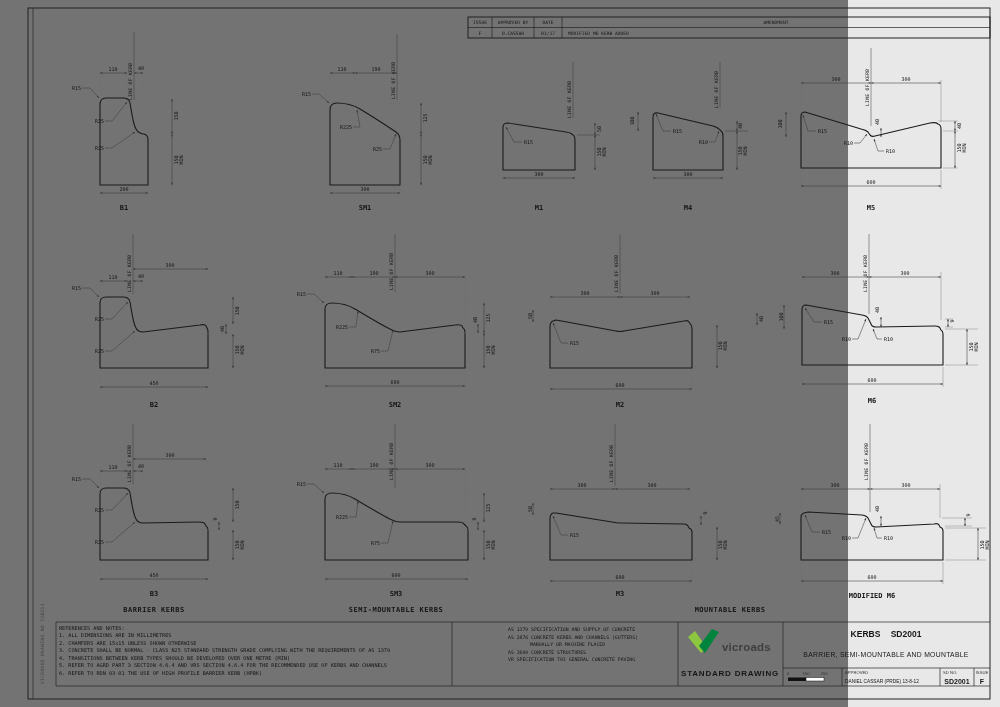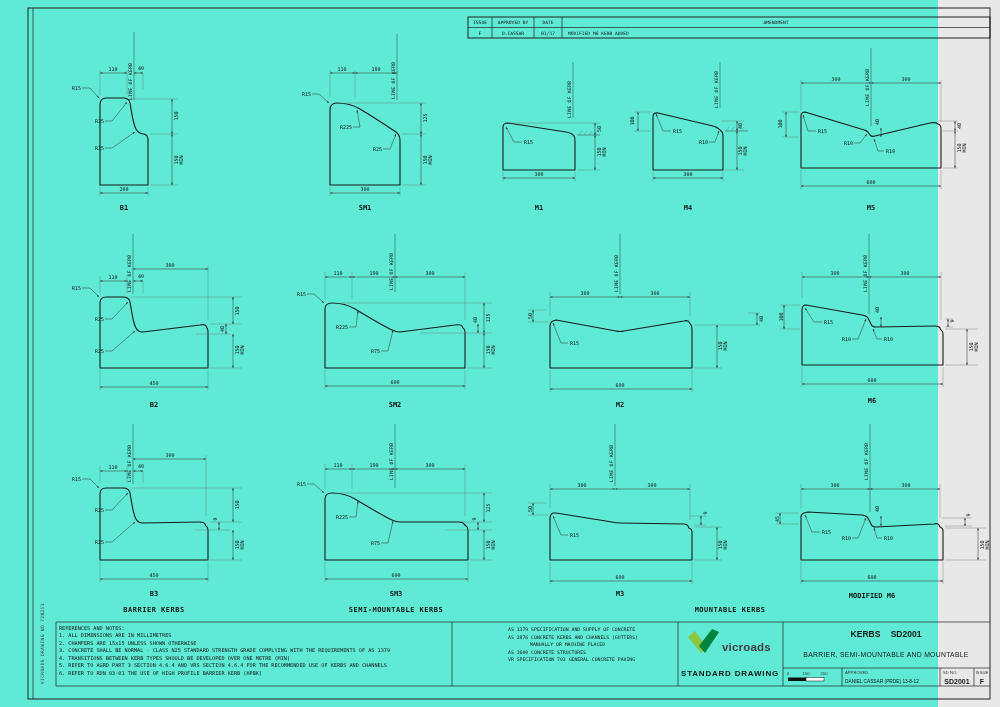--- a/index.html
+++ b/index.html
@@ -1,16 +1,16 @@
 <!DOCTYPE html>
 <html><head>
 <meta charset="utf-8">
 <style>
   html,body{margin:0;padding:0;background:#e8e8e8;}
-  #sheet{position:relative;width:938px;height:707px;background:#5eead4;font-family:"DejaVu Sans Mono",monospace;}
+  #sheet{position:relative;width:848px;height:707px;background:#737373;font-family:"DejaVu Sans Mono",monospace;}
   svg{display:block}
   svg text{font-family:"DejaVu Sans Mono",monospace;fill:#161616}
   .pf{fill:none;stroke:#1b1b1b;stroke-width:1.1;stroke-linejoin:round;stroke-linecap:round}
   .dl{stroke:#3c3c3c;stroke-width:.55;fill:none}
   .xl{stroke:#6e6e6e;stroke-width:.4;fill:none}
   .lk{stroke:#3c3c3c;stroke-width:.5}
   .ld{fill:none;stroke:#3c3c3c;stroke-width:.55}
   .bd{fill:none;stroke:#222;stroke-width:1}
   .tl{stroke:#222;stroke-width:.7}
   .d{font-size:5px}

